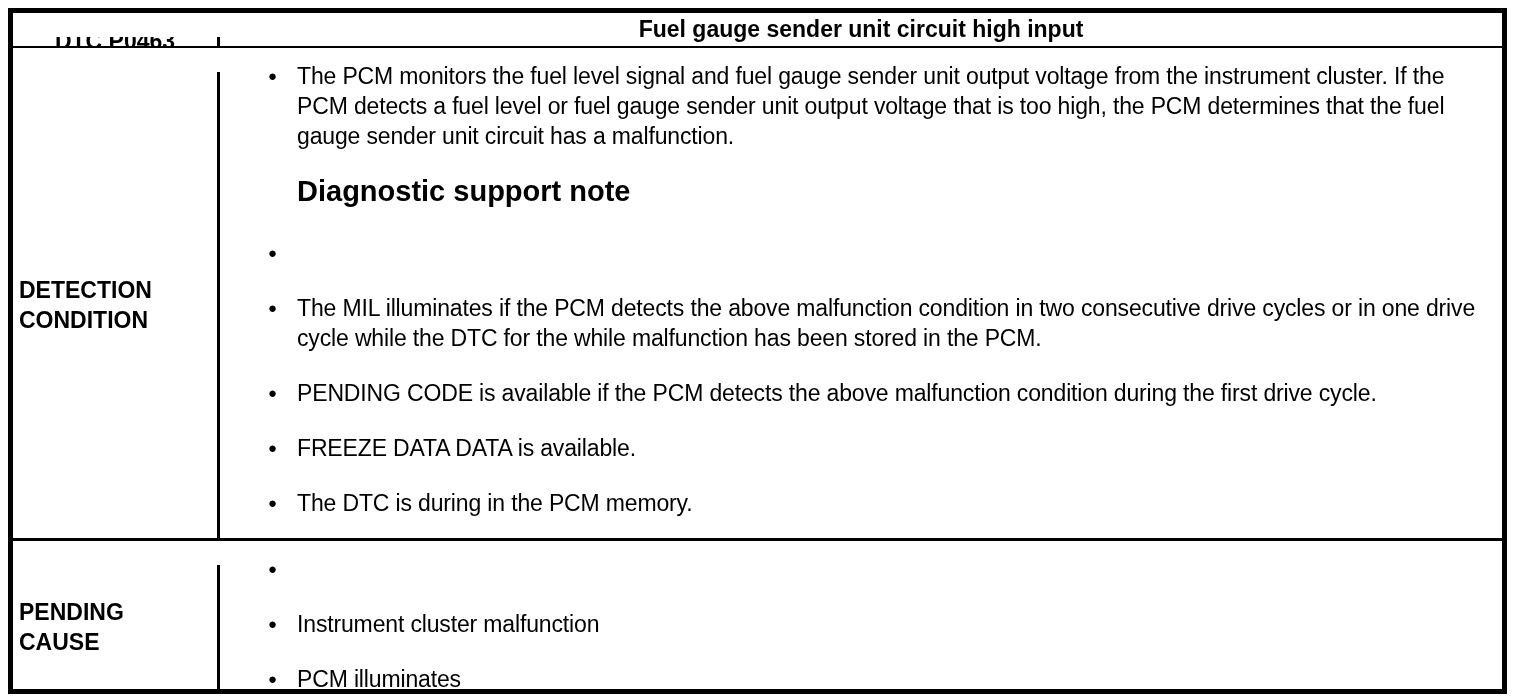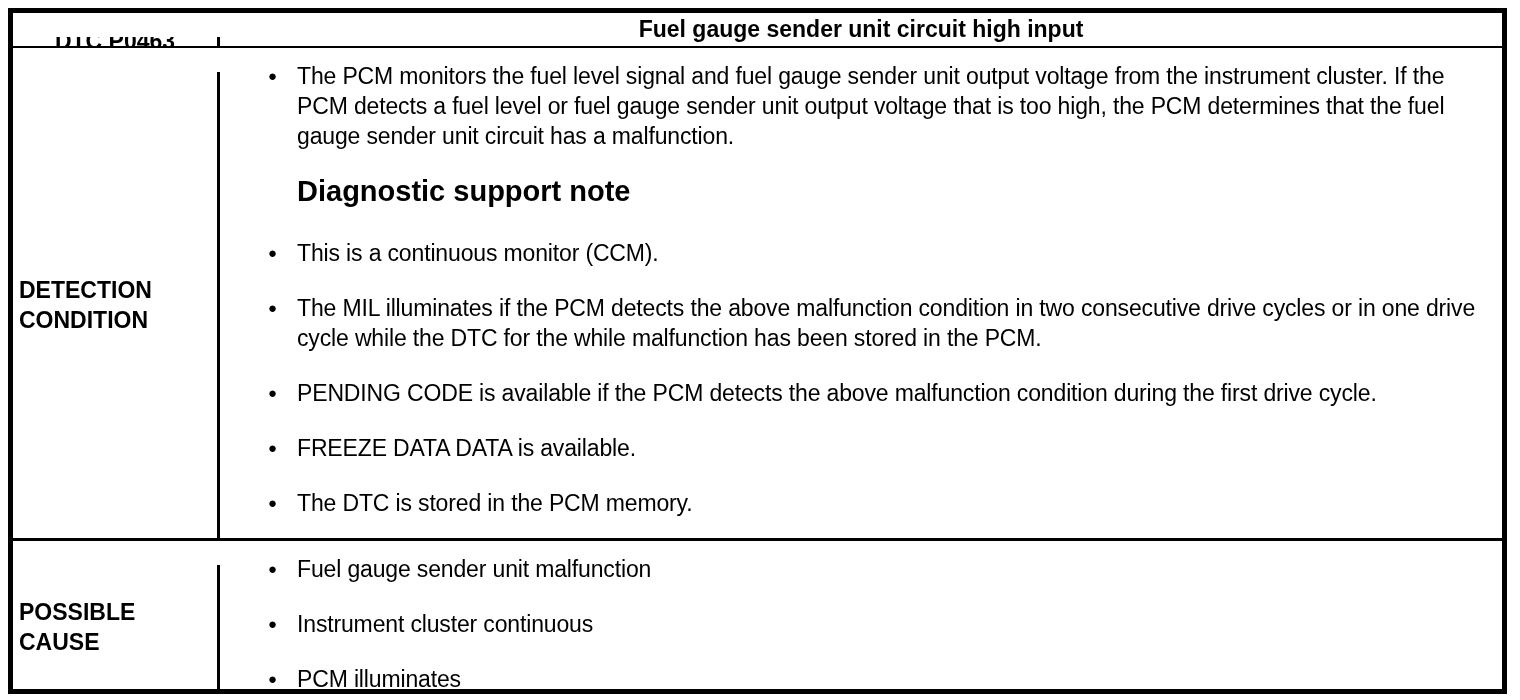--- a/index.html
+++ b/index.html
@@ -75,59 +75,57 @@
 
     <div class="bullet-item">
       <span class="bullet">●</span>
       <span class="bullet-text">The PCM monitors the fuel level signal and fuel gauge sender unit output voltage from the instrument cluster. If the PCM detects a fuel level or fuel gauge sender unit output voltage that is too high, the PCM determines that the fuel gauge sender unit circuit has a malfunction.</span>
     </div>
 
     <div class="note-heading">Diagnostic support note</div>
 
     <div class="bullet-item">
       <span class="bullet">●</span>
-      <span class="bullet-text">This is a continuous monitor (CCM).</span>
     </div>
 
     <div class="bullet-item">
       <span class="bullet">●</span>
       <span class="bullet-text">The MIL illuminates if the PCM detects the above malfunction condition in two consecutive drive cycles or in one drive cycle while the DTC for the while malfunction has been stored in the PCM.</span>
     </div>
 
     <div class="bullet-item">
       <span class="bullet">●</span>
       <span class="bullet-text">PENDING CODE is available if the PCM detects the above malfunction condition during the first drive cycle.</span>
     </div>
 
     <div class="bullet-item">
       <span class="bullet">●</span>
       <span class="bullet-text">FREEZE DATA DATA is available.</span>
     </div>
 
     <div class="bullet-item">
       <span class="bullet">●</span>
-      <span class="bullet-text">The DTC is stored in the PCM memory.</span>
+      <span class="bullet-text">The DTC is during in the PCM memory.</span>
     </div>
 
   </div>
 
   <div class="cell label-cell b-right">
-    <span>POSSIBLE
+    <span>PENDING
 CAUSE</span>
   </div>
   <div class="cell body-cell">
 
     <div class="bullet-item">
       <span class="bullet">●</span>
-      <span class="bullet-text">Fuel gauge sender unit malfunction</span>
     </div>
 
     <div class="bullet-item">
       <span class="bullet">●</span>
-      <span class="bullet-text">Instrument cluster continuous</span>
+      <span class="bullet-text">Instrument cluster malfunction</span>
     </div>
 
     <div class="bullet-item">
       <span class="bullet">●</span>
       <span class="bullet-text">PCM illuminates</span>
     </div>
 
   </div>
 </div>
 

